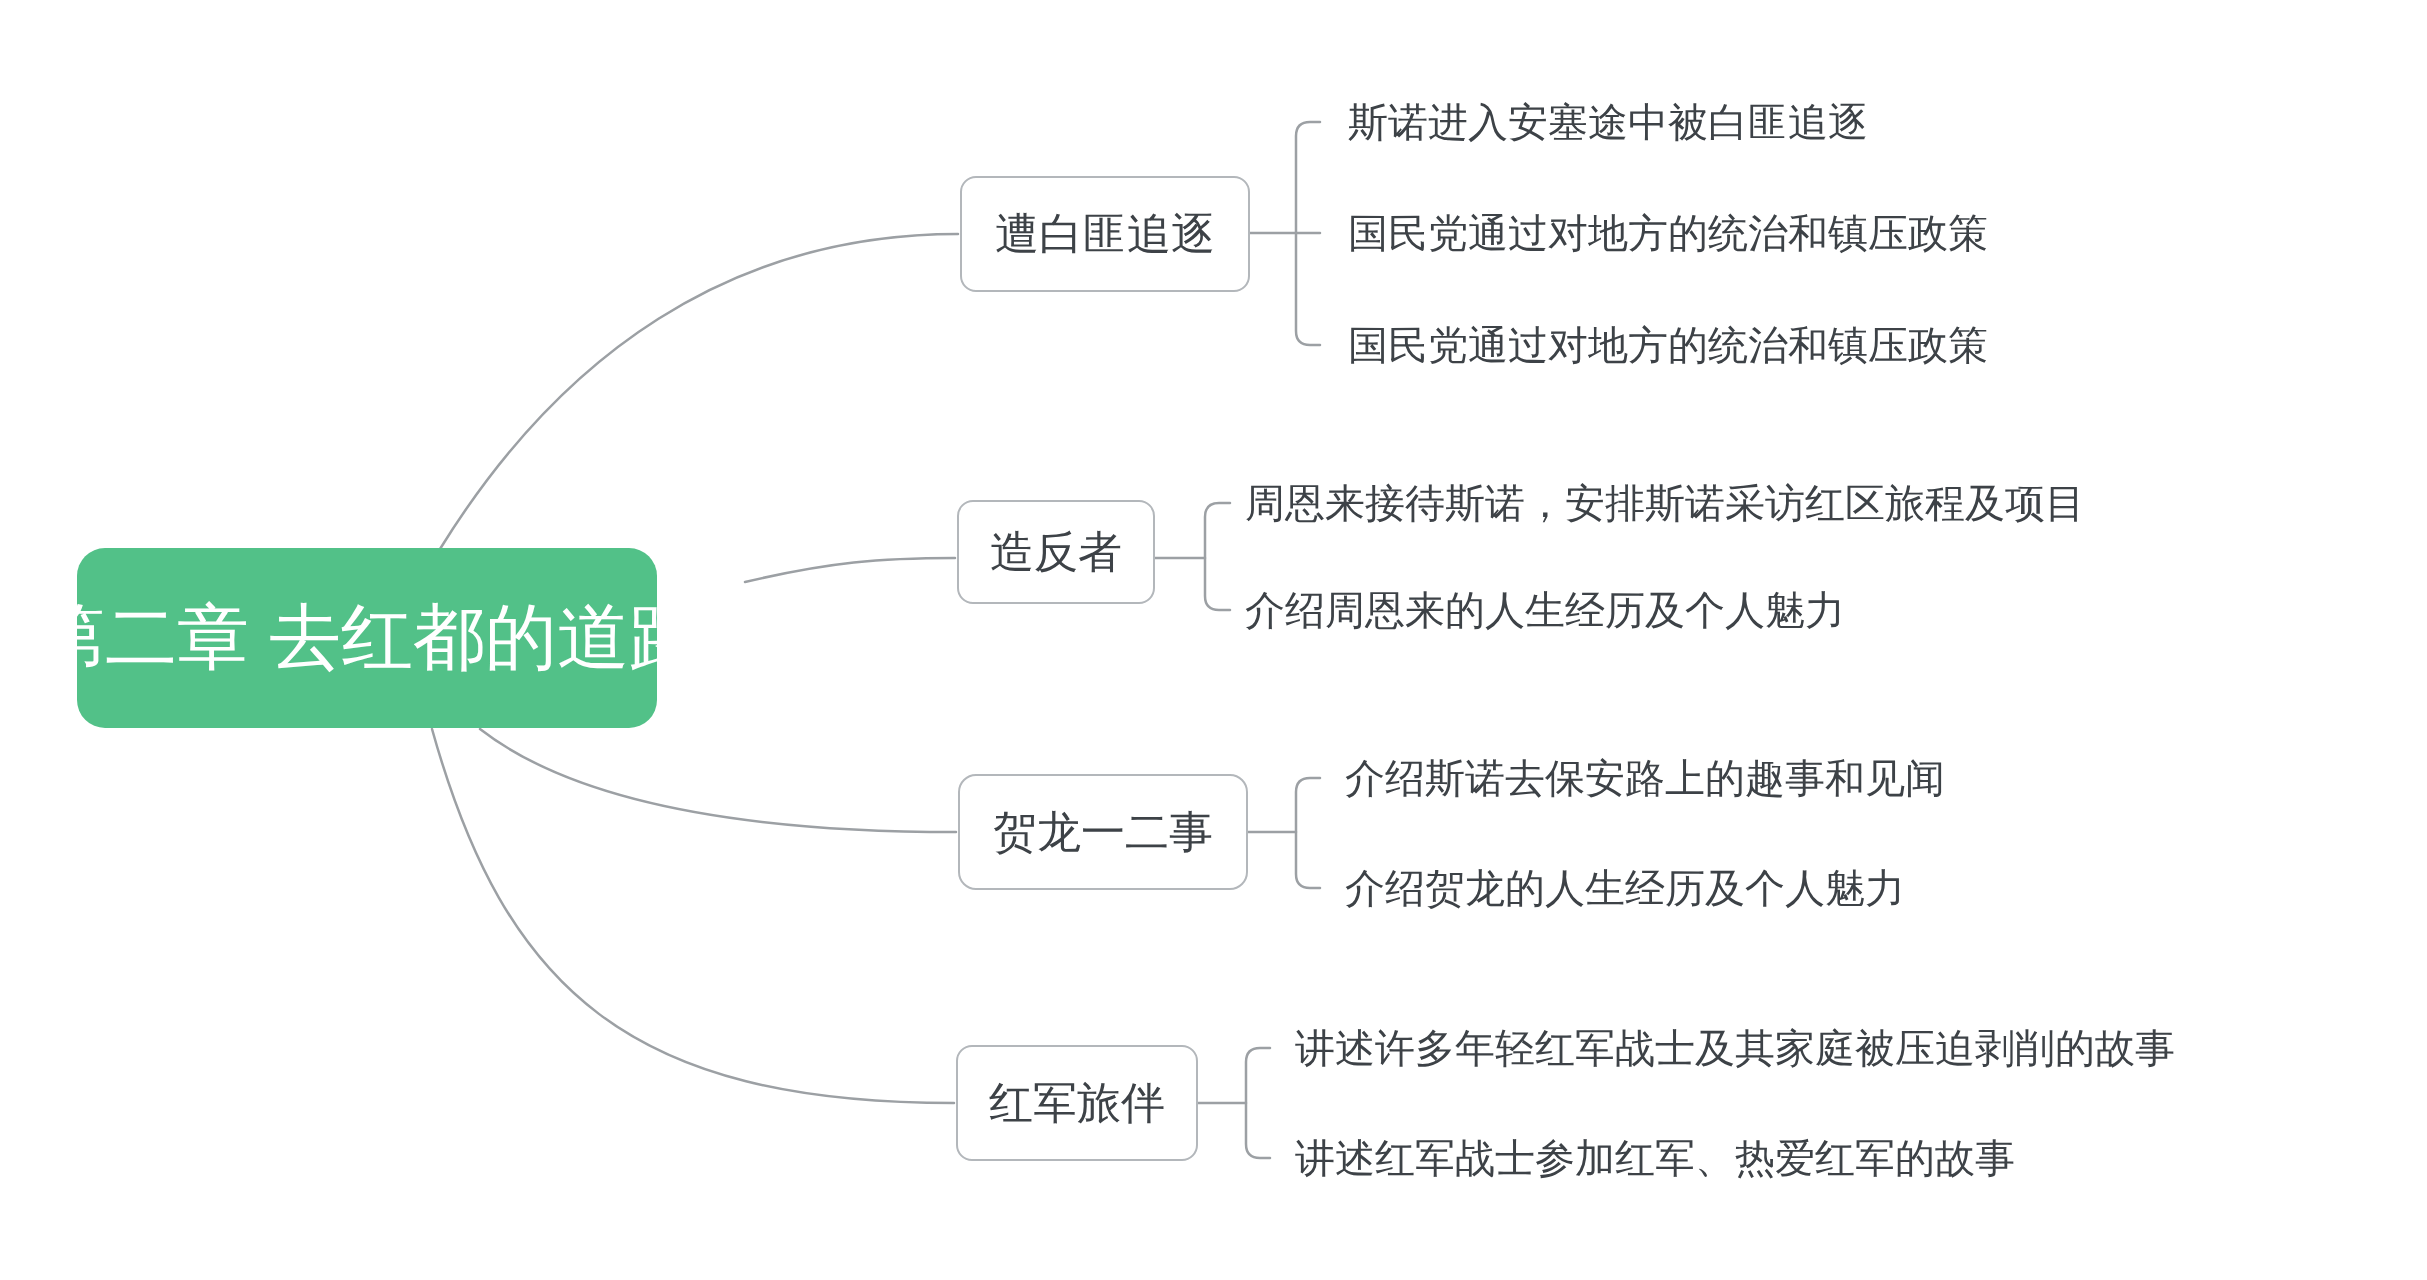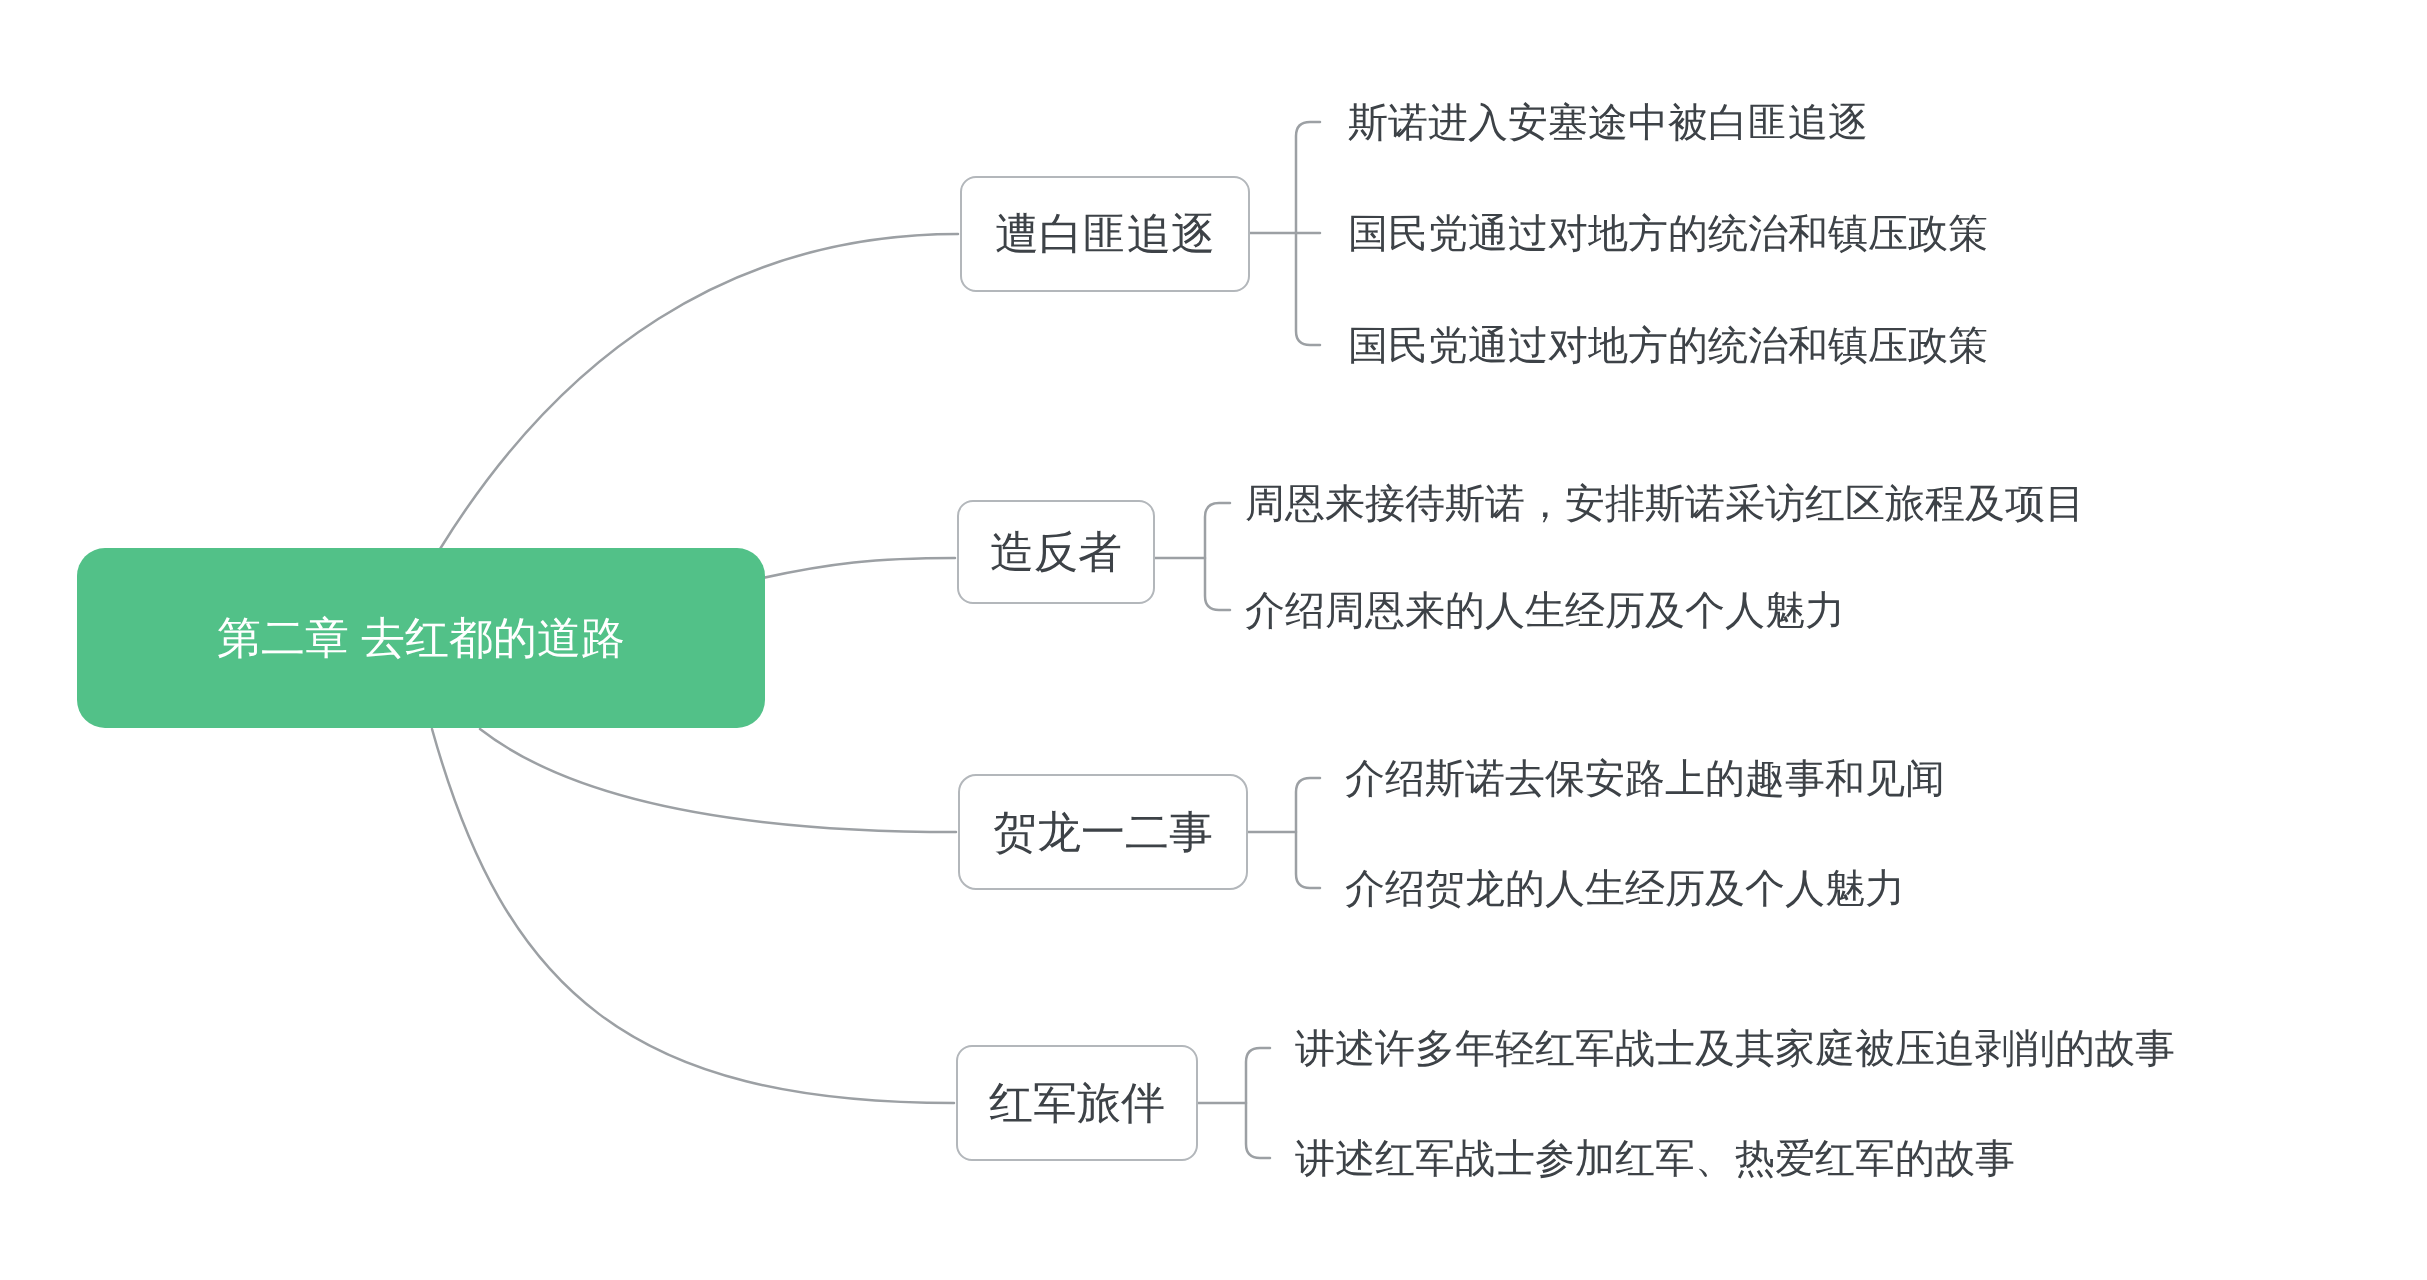--- a/index.html
+++ b/index.html
@@ -31,28 +31,28 @@
   .connector-layer path {
     fill: none;
     stroke: var(--connector);
     stroke-width: 2.5;
     stroke-linecap: round;
   }
 
   .root-node {
     position: absolute;
     left: 77px; top: 548px;
-    width: 688px; height: 180px;
+    width: 580px; height: 180px;
     background: var(--root-fill);
     border-radius: 28px;
     display: flex;
     align-items: center;
     justify-content: center;
     color: var(--root-text);
-    font-size: 44px;
+    font-size: 72px;
     white-space: nowrap;
     cursor: default;
   }
 
   .branch-node {
     position: absolute;
     background: #FFFFFF;
     border: 2.5px solid var(--node-border);
     border-radius: 16px;
     display: flex;

